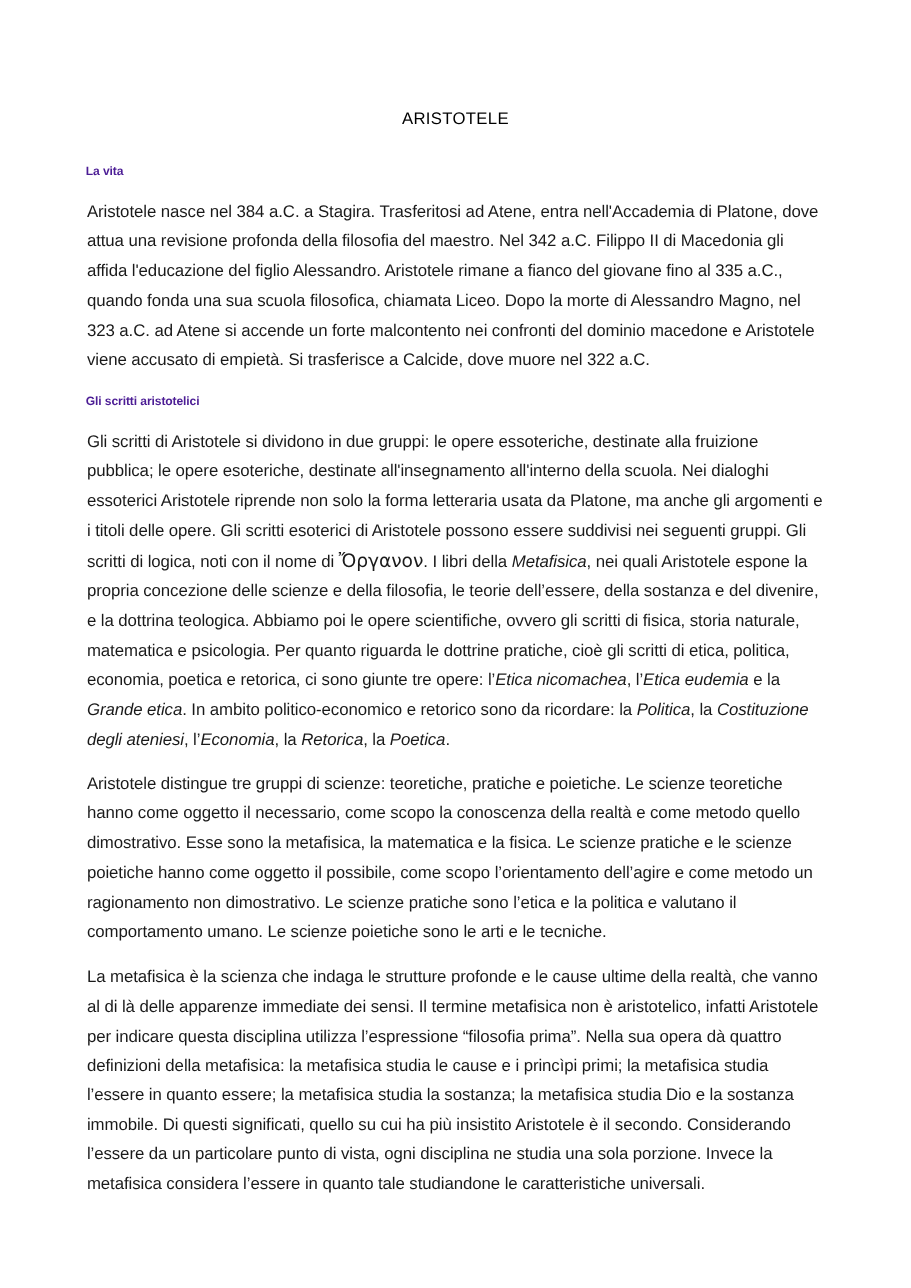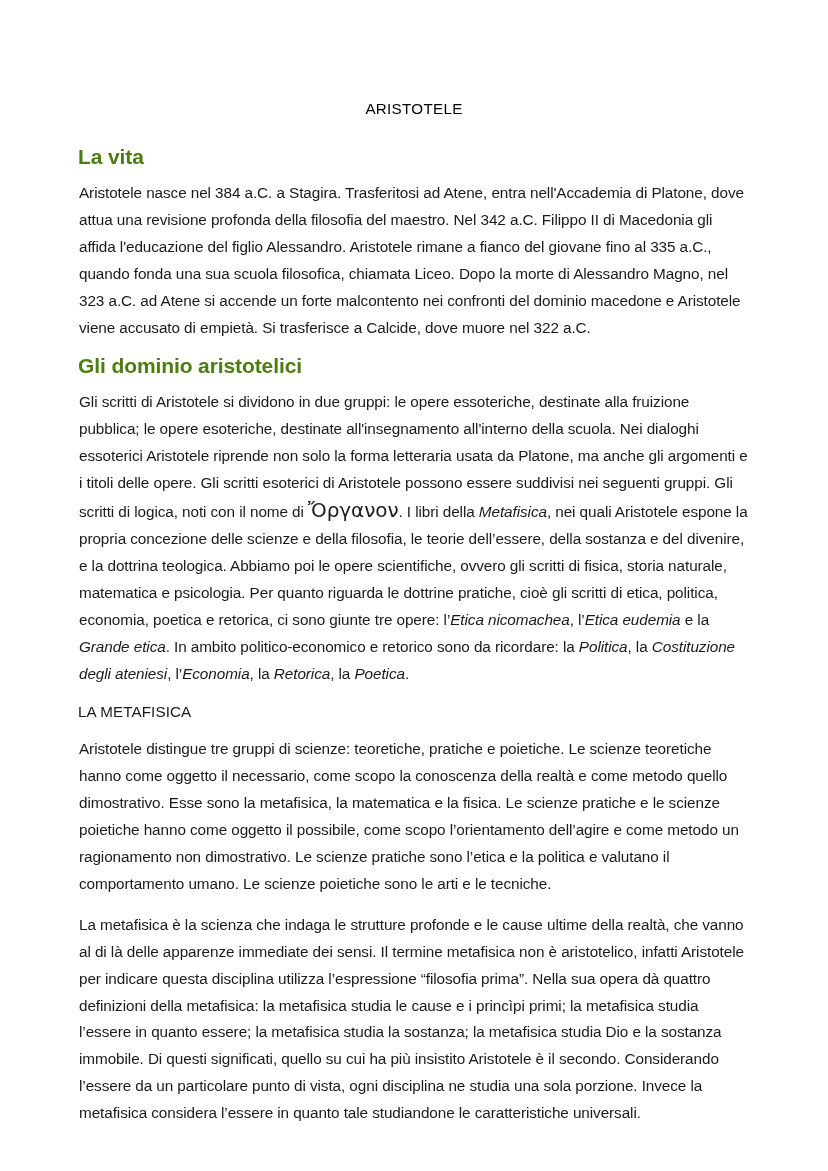--- a/index.html
+++ b/index.html
@@ -24,59 +24,58 @@
   .doc-title {
     text-align: center;
     font-size: 15.2px;
     line-height: 26px;
     letter-spacing: 0.3px;
     font-weight: 400;
     margin: 0 0 24px 0;
     color: #000000;
   }
   .heading {
-    font-size: 21px;
+    font-size: 11px;
     font-weight: 700;
     line-height: 21px;
     margin: 0 0 13px 0;
-    color: #4d7c0f;
+    color: #4c1d95;
     letter-spacing: -0.1px;
   }
   .subheading-plain {
     font-size: 15.2px;
     font-weight: 400;
     line-height: 21px;
     margin: 0 0 14px 0;
     color: #1a1a1a;
     letter-spacing: 0.1px;
   }
   .para {
     font-size: 15.3px;
     line-height: 26.9px;
     margin: 0 0 14px 1px;
     text-align: left;
     color: #1a1a1a;
     letter-spacing: -0.08px;
   }
   .para:last-child { margin-bottom: 0; }
   i, em { font-style: italic; }
-  .greek { font-family: "DejaVu Sans", sans-serif; font-size: 20px; text-align: center; }
+  .greek { font-family: "DejaVu Sans", sans-serif; font-size: 17px; text-align: center; }
 </style>
 </head>
 <body>
 
 <div class="page">
 
   <div class="doc-title">ARISTOTELE</div>
 
   <div class="heading">La vita</div>
   <p class="para">Aristotele nasce nel 384 a.C. a Stagira. Trasferitosi ad Atene, entra nell'Accademia di Platone, dove attua una revisione profonda della filosofia del maestro. Nel 342 a.C. Filippo II  di Macedonia gli affida l'educazione del figlio Alessandro. Aristotele rimane a fianco del giovane fino al 335 a.C., quando fonda una sua scuola filosofica, chiamata Liceo. Dopo la morte di Alessandro Magno, nel 323 a.C. ad Atene si accende un forte malcontento nei confronti del dominio macedone e Aristotele viene accusato di empietà. Si trasferisce a Calcide, dove muore nel 322 a.C.</p>
 
-  <div class="heading">Gli dominio aristotelici</div>
+  <div class="heading">Gli scritti aristotelici</div>
   <p class="para"><span>Gli scritti di Aristotele si dividono in due gruppi: le opere essoteriche, destinate alla fruizione pubblica; le opere esoteriche, destinate all'insegnamento all'interno della scuola. Nei dialoghi essoterici Aristotele riprende non solo la forma letteraria usata da Platone, ma anche gli argomenti e i titoli delle opere. Gli scritti esoterici di Aristotele possono essere suddivisi nei seguenti gruppi. Gli scritti di logica, noti con il nome di </span><span class="greek">Ὄργανον</span><span>. I libri della </span><i>Metafisica</i><span>, nei quali Aristotele espone la propria concezione delle scienze e della filosofia, le teorie dell’essere, della sostanza e del divenire, e la dottrina teologica. Abbiamo poi le opere scientifiche, ovvero gli scritti di fisica, storia naturale, matematica e psicologia. Per quanto riguarda le dottrine pratiche, cioè gli scritti di etica, politica, economia, poetica e retorica, ci sono giunte tre opere: l’</span><i>Etica nicomachea</i><span>, l’</span><i>Etica eudemia</i><span> e la </span><i>Grande etica</i><span>. In ambito politico-economico e retorico sono da ricordare: la </span><i>Politica</i><span>, la </span><i>Costituzione degli ateniesi</i><span>, l’</span><i>Economia</i><span>, la </span><i>Retorica</i><span>, la </span><i>Poetica</i><span>.</span></p>
 
-  <div class="subheading-plain">LA METAFISICA</div>
 
   <p class="para">Aristotele distingue tre gruppi di scienze: teoretiche, pratiche e poietiche. Le scienze teoretiche hanno come oggetto il necessario, come scopo la conoscenza della realtà e come metodo quello dimostrativo. Esse sono la metafisica, la matematica e la fisica. Le scienze pratiche e le scienze poietiche hanno come oggetto il possibile, come scopo l’orientamento dell’agire e come metodo un ragionamento non dimostrativo. Le scienze pratiche sono l’etica e la politica e valutano il comportamento umano. Le scienze poietiche sono le arti e le tecniche.</p>
 
   <p class="para">La metafisica è la scienza che indaga le strutture profonde e le cause ultime della realtà, che vanno al di là delle apparenze immediate dei sensi. Il termine metafisica non è aristotelico, infatti Aristotele per indicare questa disciplina utilizza l’espressione “filosofia prima”. Nella sua opera dà quattro definizioni della metafisica: la metafisica studia le cause e i princìpi primi; la metafisica studia l’essere in quanto essere; la metafisica studia la sostanza; la metafisica studia Dio e la sostanza immobile. Di questi significati, quello su cui ha più insistito Aristotele è il secondo. Considerando l’essere da un particolare punto di vista, ogni disciplina ne studia una sola porzione. Invece la metafisica considera l’essere in quanto tale studiandone le caratteristiche universali.</p>
 
 </div>
 
 </body></html>

